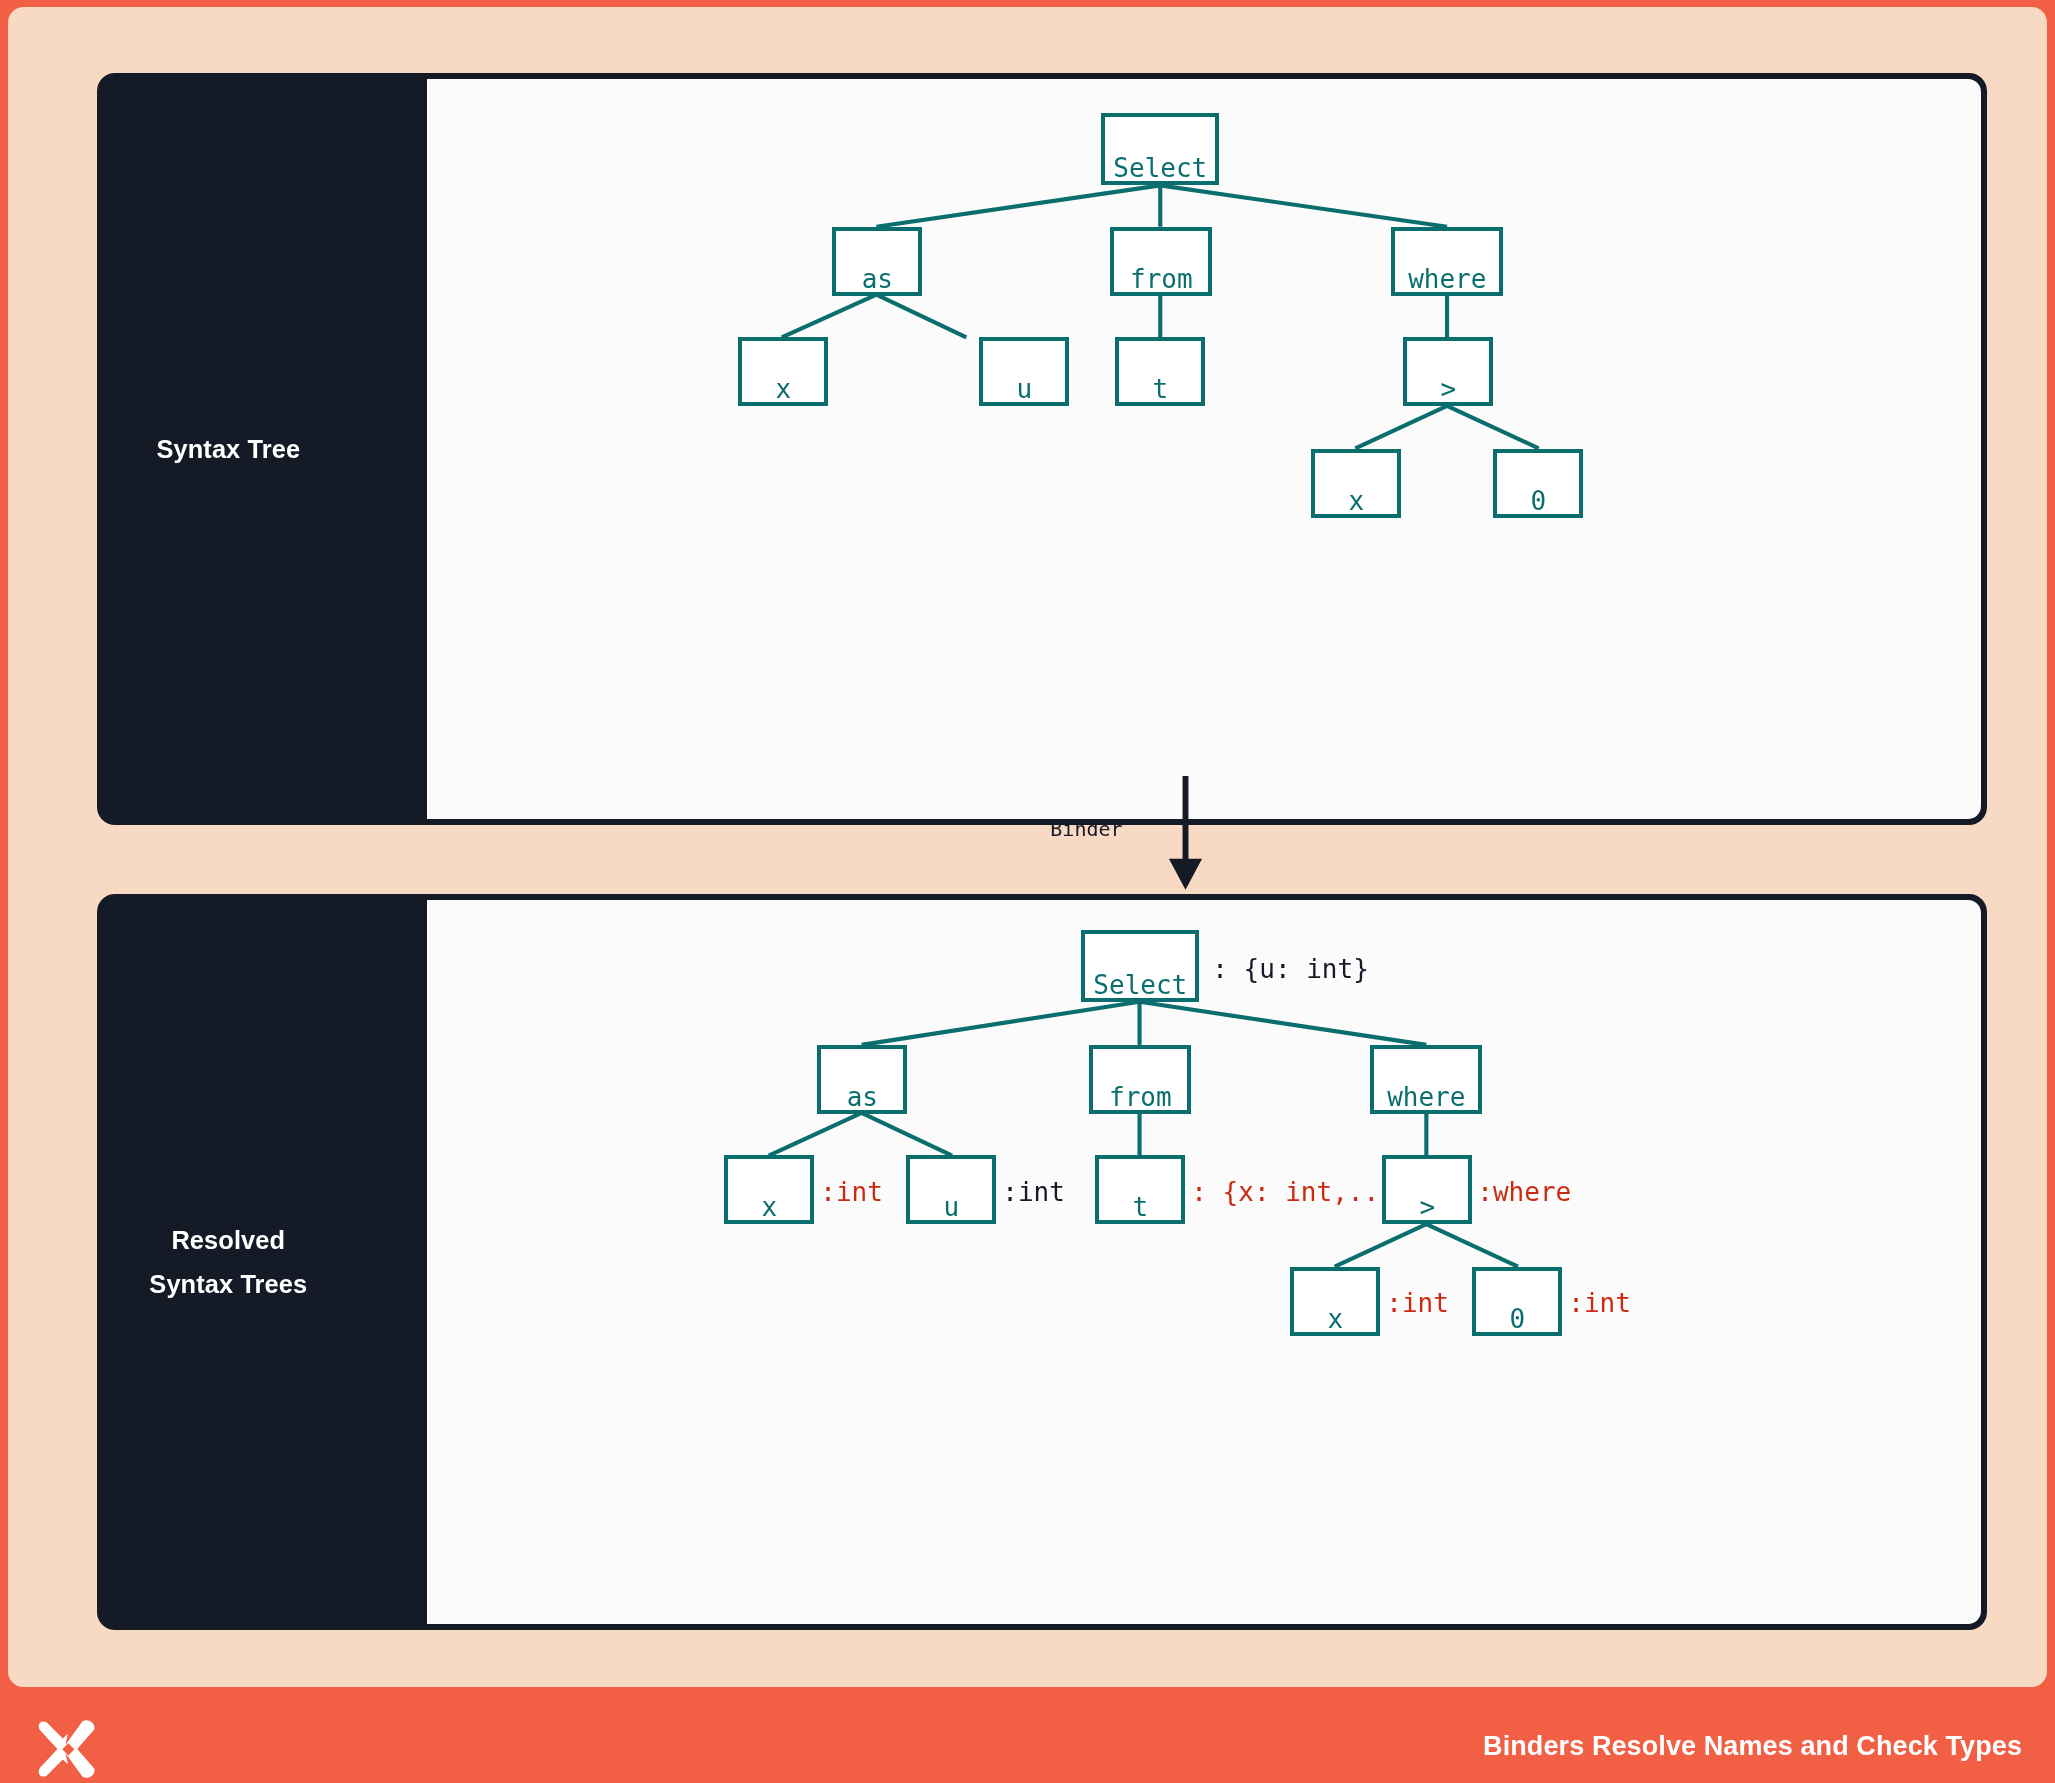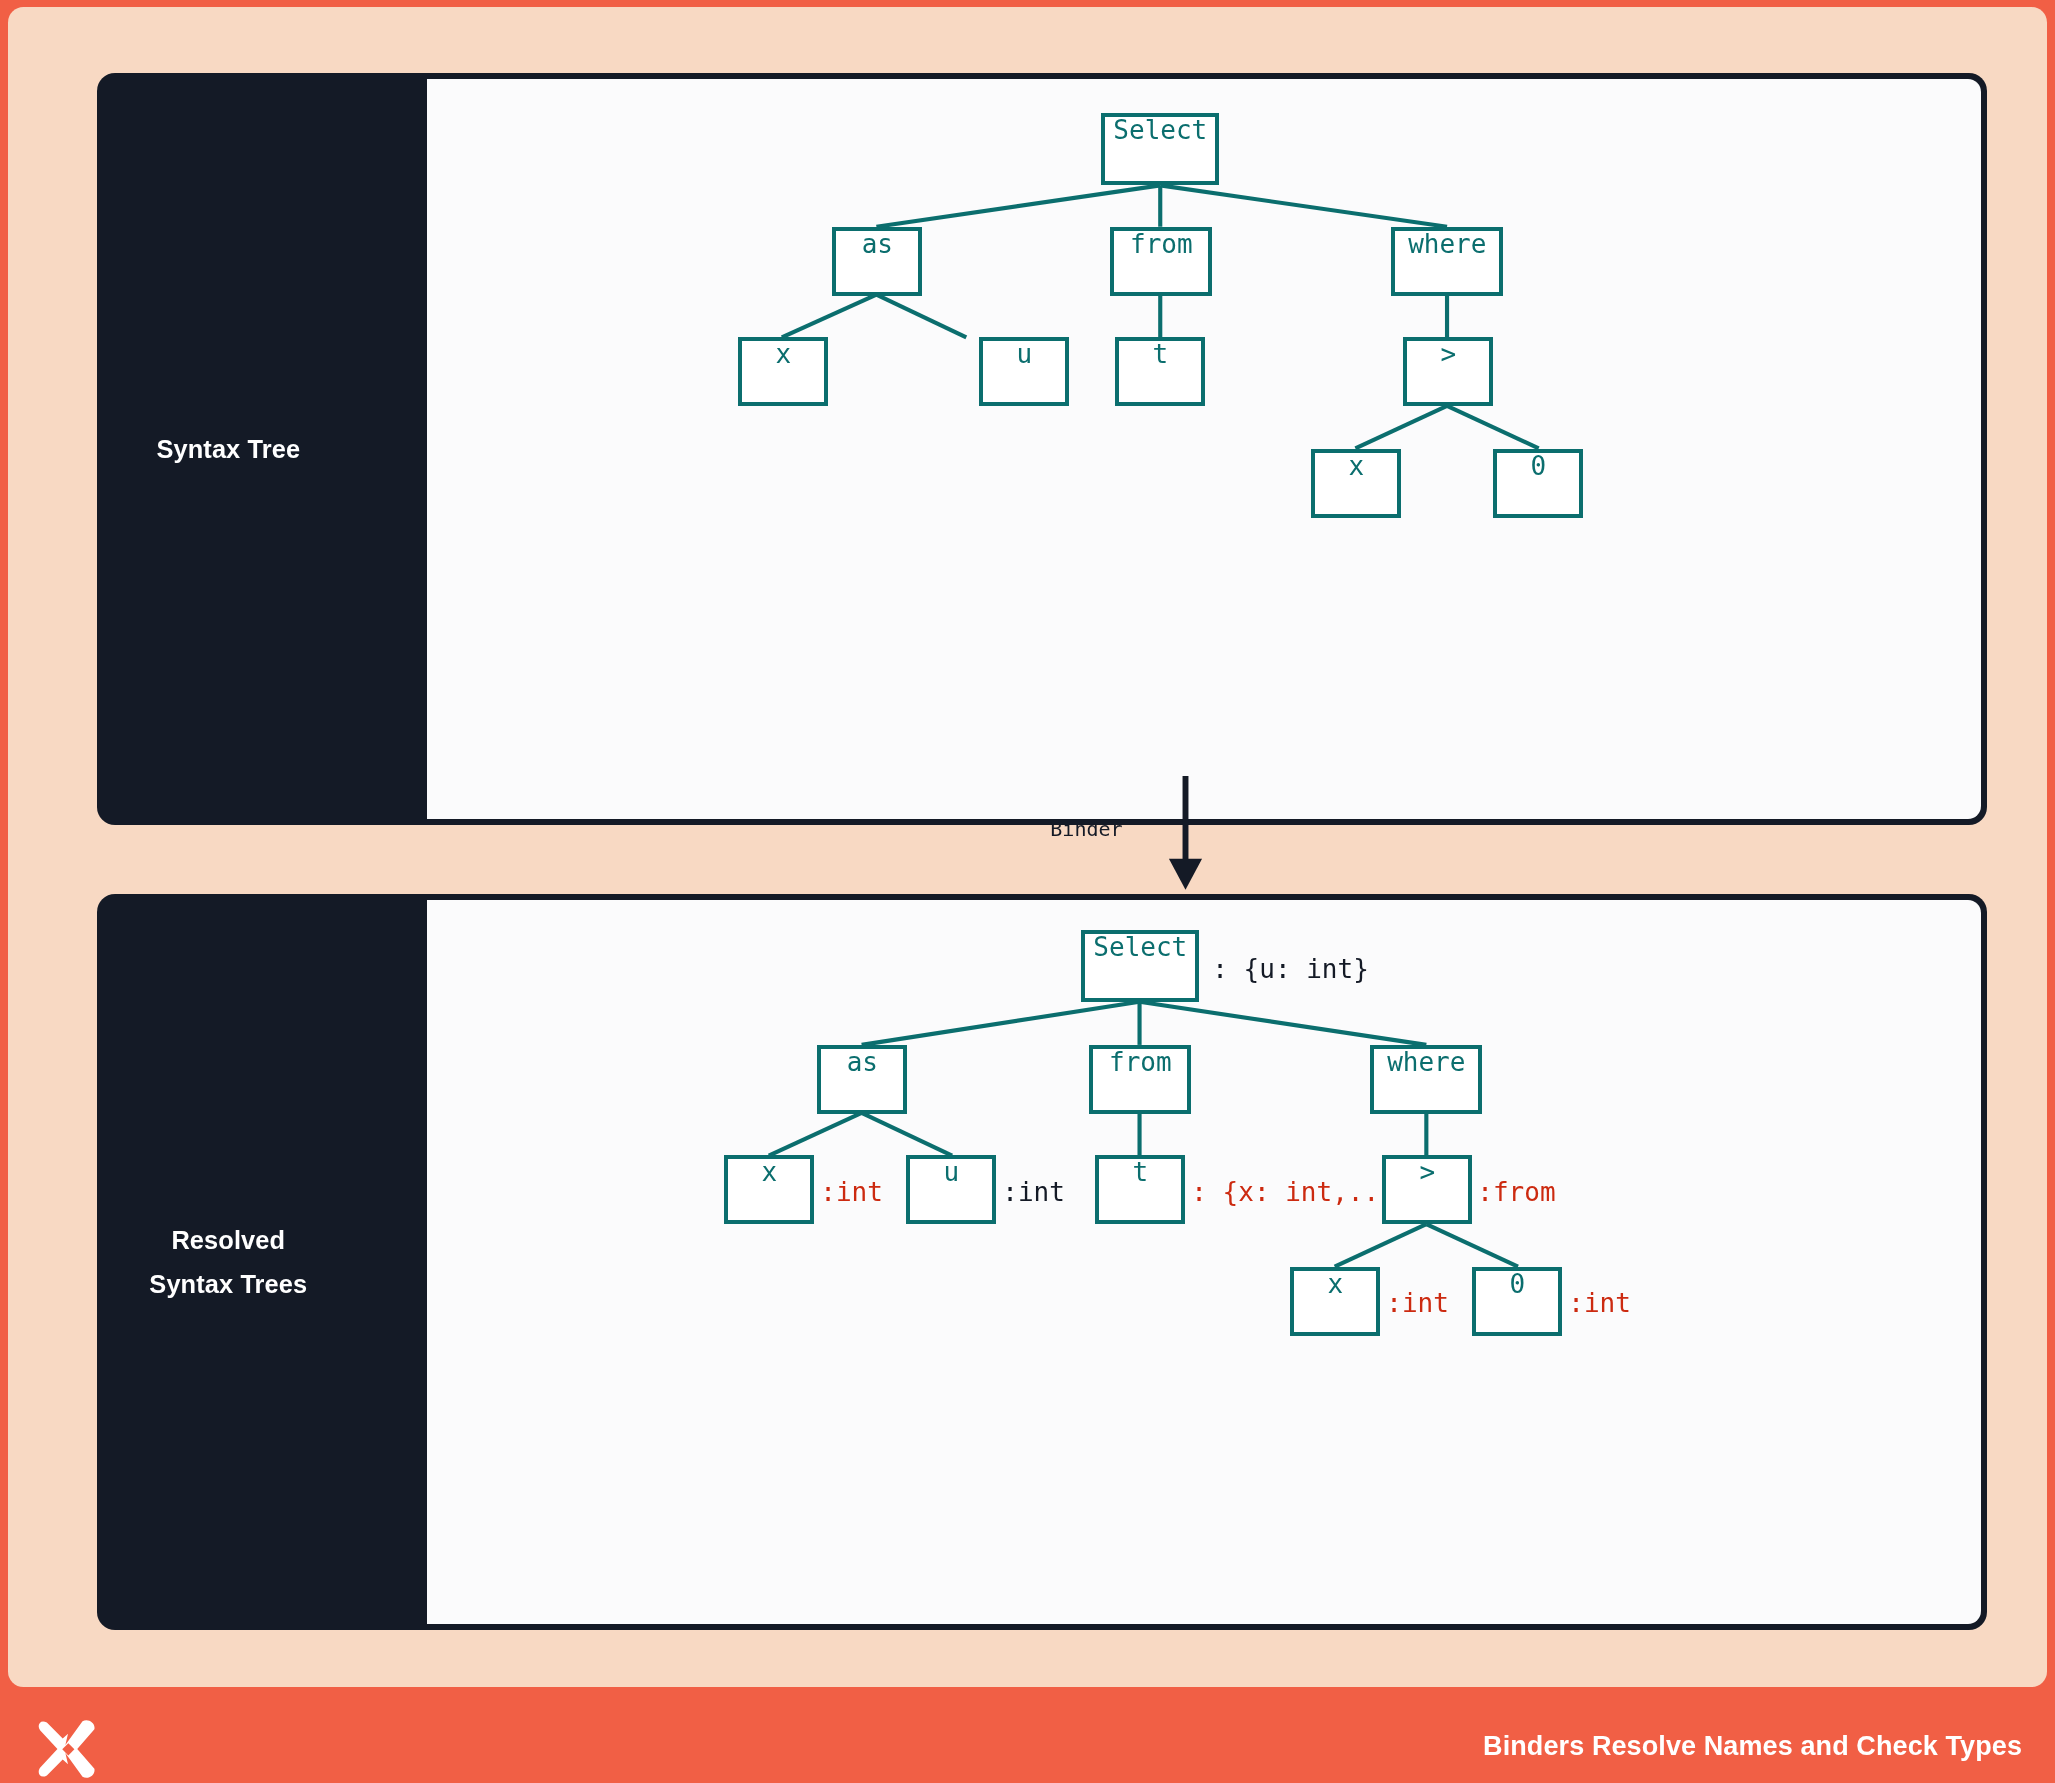--- a/index.html
+++ b/index.html
@@ -69,21 +69,21 @@
   }
 
   .tree-svg { position: absolute; left: 0; top: 0; width: 100%; height: 100%; }
 
   
   .node {
     position: absolute;
     border: 4.1px solid #0B6E6E;
     background: #FFFFFF;
     display: flex;
-    align-items: flex-start;
+    align-items: flex-end;
     justify-content: center;
     color: #0B6E6E;
     font-family: "DejaVu Sans Mono", monospace;
     font-size: 26px;
     line-height: 1;
   }
 
   .annot {
     position: absolute;
     font-family: "DejaVu Sans Mono", monospace;
@@ -249,21 +249,21 @@
         <div class="annot" style="left:575px; top:279px;">:int</div>
 
         <div class="node" style="left:668px; top:255px; width:90px; height:69px;">
           <span>t</span>
         </div>
         <div class="annot red" style="left:764px; top:279px;">: {x: int,...}</div>
 
         <div class="node" style="left:955px; top:255px; width:90px; height:69px;">
           <span>&gt;</span>
         </div>
-        <div class="annot red" style="left:1050px; top:279px;">:from</div>
+        <div class="annot red" style="left:1050px; top:279px;">:where</div>
 
         <div class="node" style="left:863px; top:367px; width:90px; height:69px;">
           <span>x</span>
         </div>
         <div class="annot red" style="left:959px; top:390px;">:int</div>
 
         <div class="node" style="left:1045px; top:367px; width:90px; height:69px;">
           <span>0</span>
         </div>
         <div class="annot red" style="left:1141px; top:390px;">:int</div>

